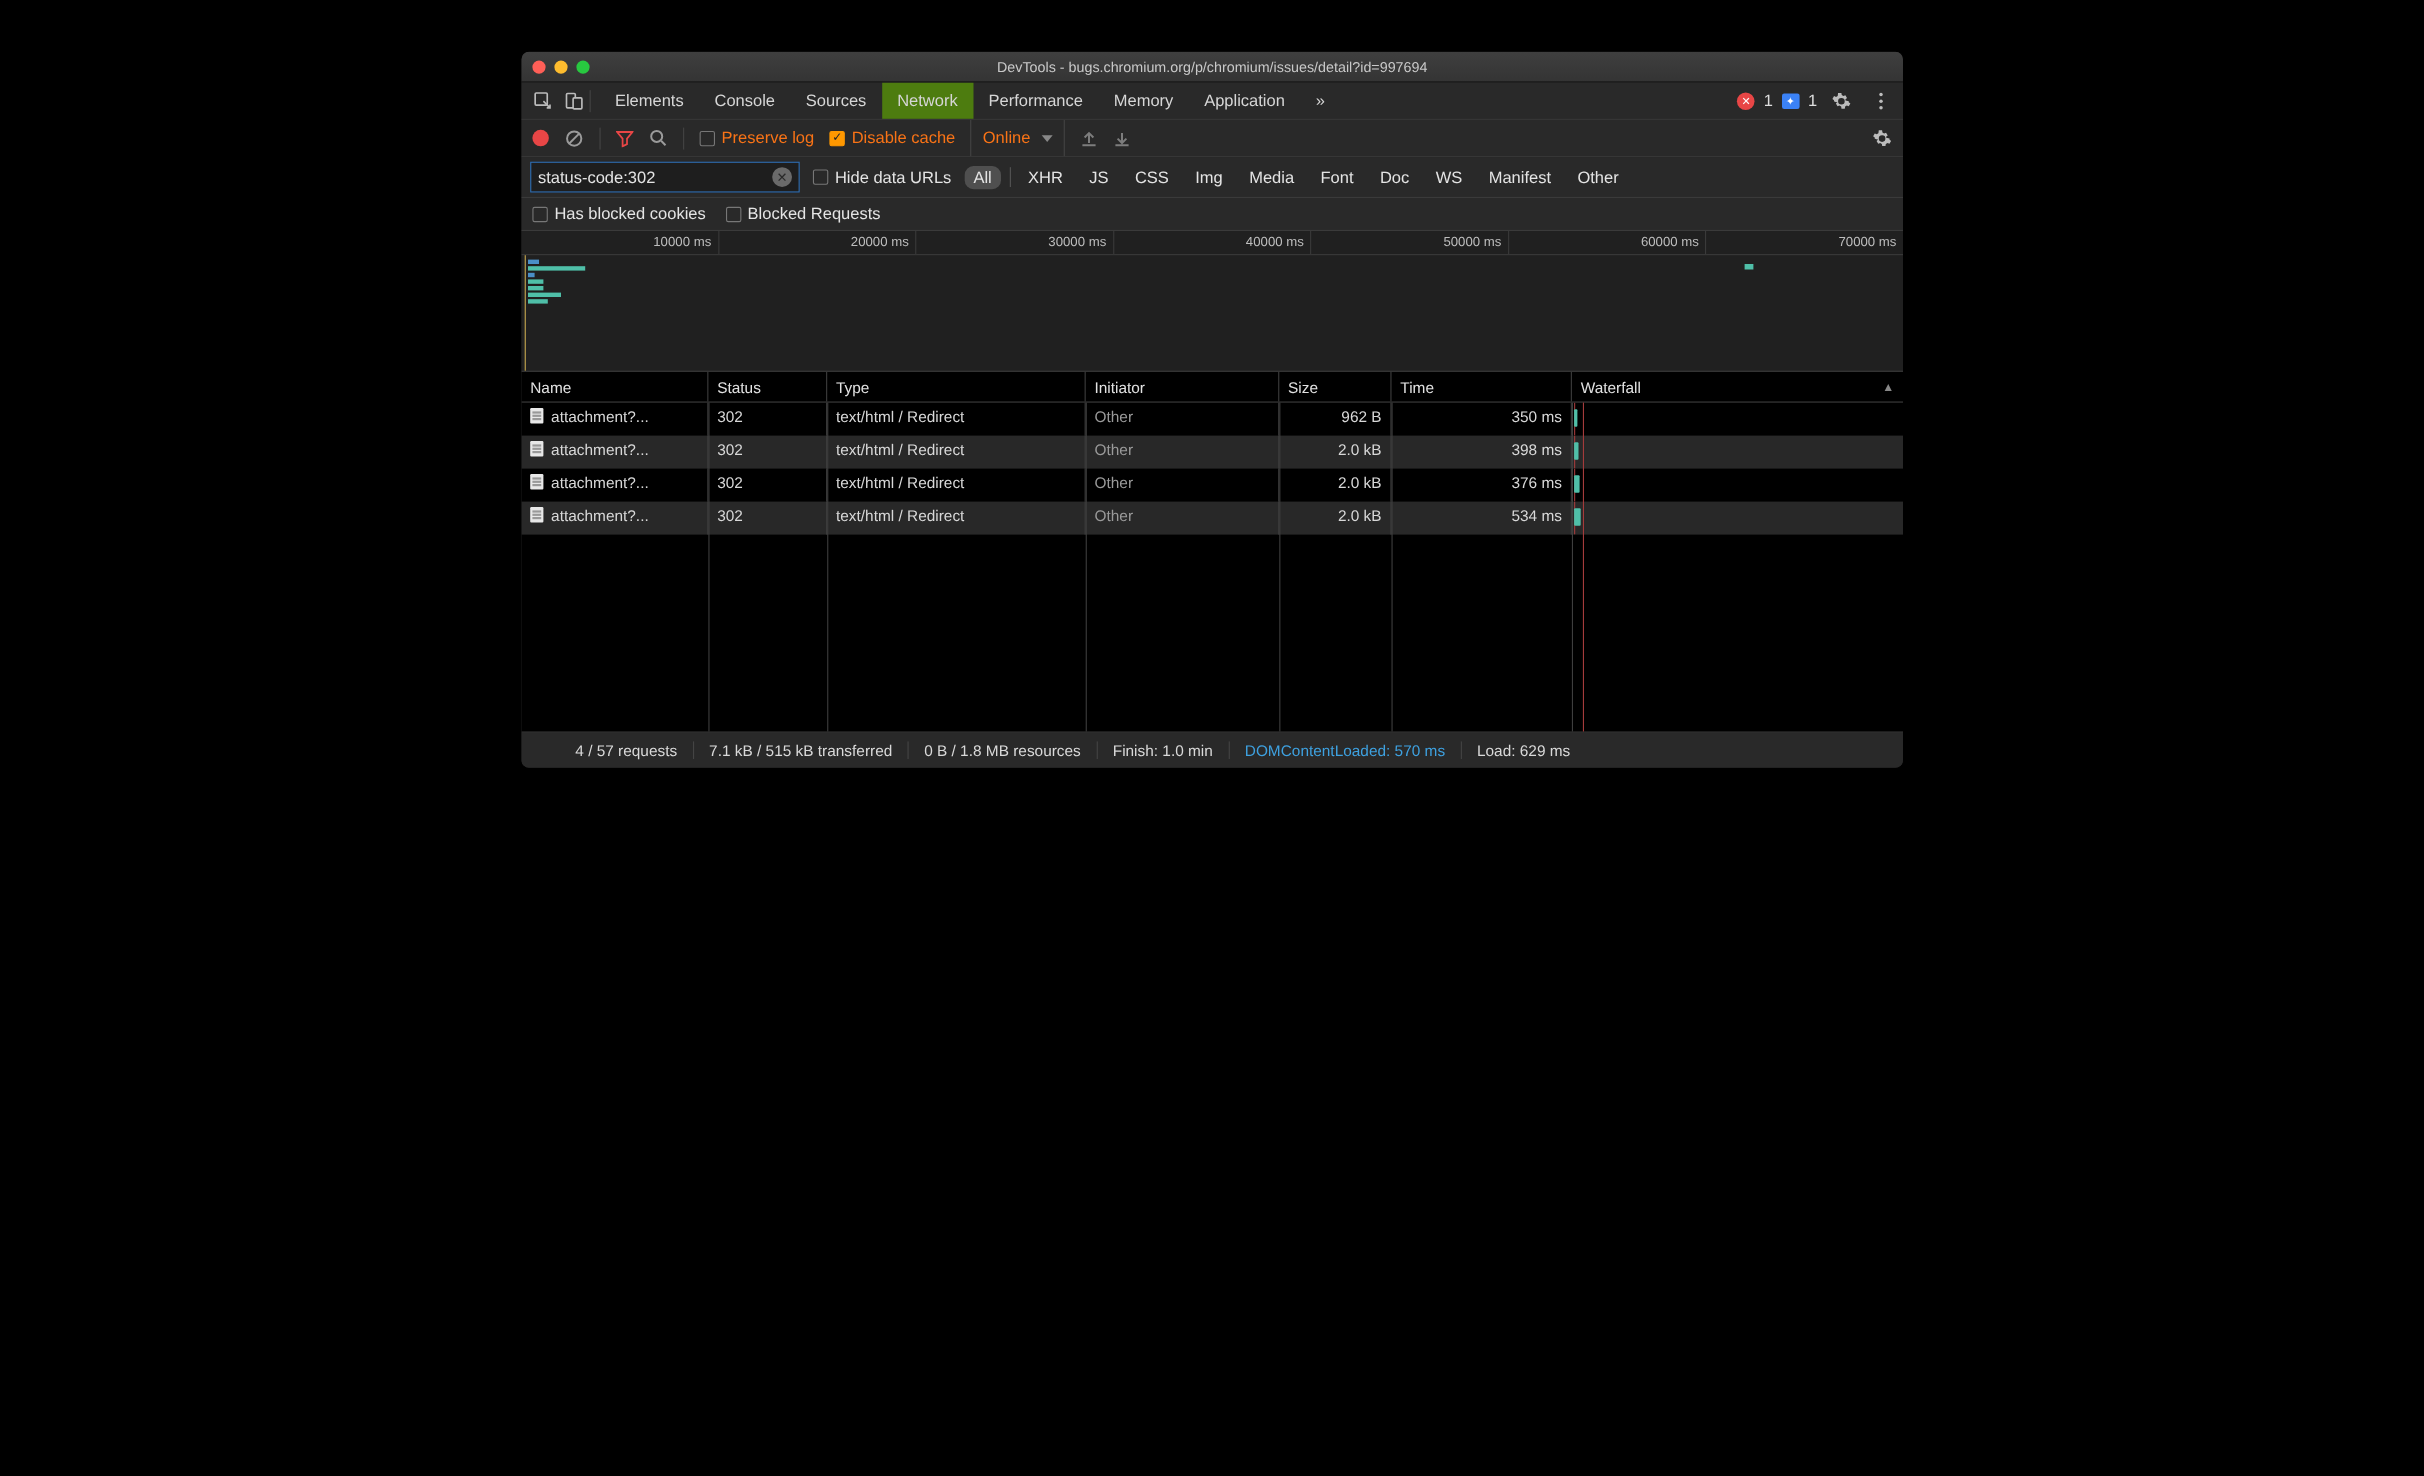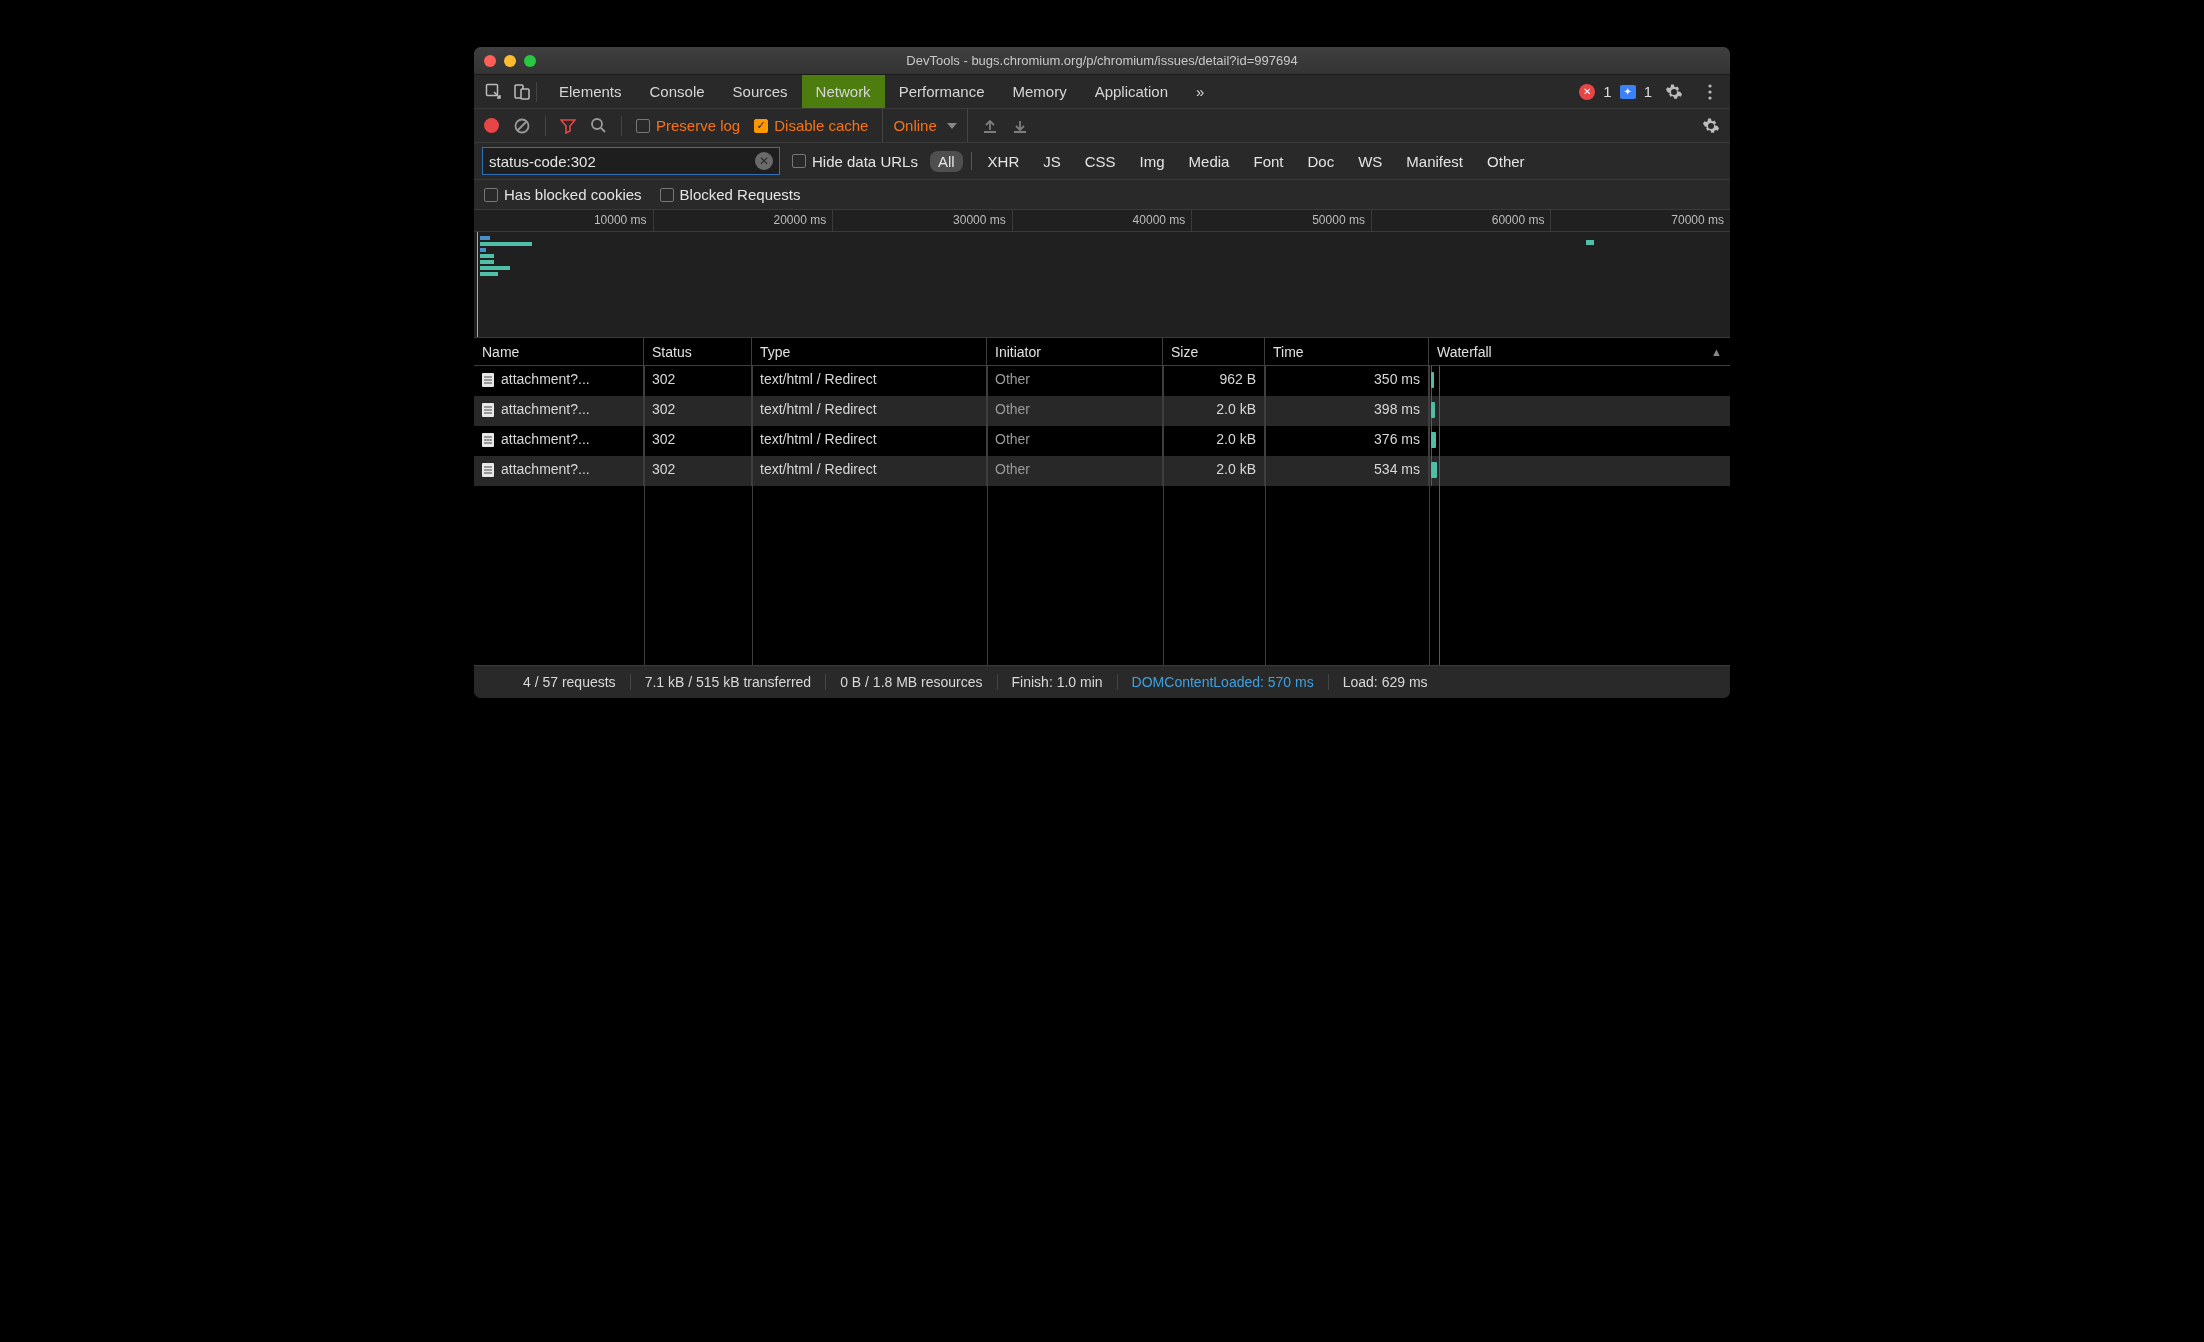--- a/index.html
+++ b/index.html
@@ -57,21 +57,21 @@
   .chk.on { background:#ff9800; border-color:#ff9800; }
   .chk.on::after { content:"✓"; font-size:11px; color:#242424; line-height:1; }
   .lbl { display:flex; align-items:center; gap:6px; cursor:pointer; }
   .throttle { display:flex; align-items:center; gap:10px; padding:0 10px; border-left:1px solid #444; border-right:1px solid #444; height:100%; }
   .tri { width:0; height:0; border-left:5px solid transparent; border-right:5px solid transparent; border-top:6px solid #888; }
   .gear { margin-left:auto; }
   .filterbar {
     display:flex; align-items:center; background:#292929; padding:4px 8px; gap:12px;
     border-bottom:1px solid #3a3a3a; flex-wrap:wrap; color:#e4e4e4; font-size:15px;
   }
-  .filter-input-wrap { display:flex; align-items:center; border:1px solid #2f6fb5; background:#1e1e1e; height:28px; padding:0 6px; width:298px; }
+  .filter-input-wrap { display:flex; align-items:center; border:1px solid #2f6fb5; background:#1e1e1e; height:28px; padding:0 6px; width:245px; }
   .filter-input { flex:1; background:transparent; border:none; outline:none; color:#e4e4e4; font-size:15px; }
   .clear-btn { width:18px; height:18px; border-radius:50%; background:#6a6a6a; color:#2a2a2a; display:flex; align-items:center; justify-content:center; font-size:12px; cursor:pointer; }
   .type-pill { padding:2px 8px; border-radius:8px; cursor:pointer; }
   .type-pill.active { background:#4f4f4f; }
   .filterbar2 {
     display:flex; align-items:center; gap:18px; background:#292929; padding:6px 10px;
     border-bottom:1px solid #3a3a3a; color:#e4e4e4; font-size:15px;
   }
   .overview {
     height:128px; background:#202020; border-bottom:1px solid #3a3a3a; position:relative;
@@ -92,21 +92,21 @@
   .row { display:flex; height:30px; font-size:14px; color:#d8d8d8; }
   .row > div { border-right:1px solid #3e3e3e; padding:5px 8px; overflow:hidden; white-space:nowrap; text-overflow:ellipsis; }
   .row:nth-child(even) { background:#282828; }
   .col-name{width:170px;}
   .col-status{width:108px;}
   .col-type{width:235px;}
   .col-init{width:176px;}
   .col-size{width:102px; text-align:right;}
   .col-time{width:164px; text-align:right;}
   .col-wf{flex:1; position:relative;}
-  .col-name-inner { display:flex; align-items:flex-end; gap:7px; }
+  .col-name-inner { display:flex; align-items:flex-start; gap:7px; }
   .file-ico { width:12px; height:14px; background:#e8e8e8; border-radius:1px; position:relative; }
   .file-ico::after { content:""; position:absolute; top:3px; left:2px; right:2px; height:1.5px; background:#999; box-shadow:0 3px 0 #999, 0 6px 0 #999; }
   .dim { color:#9a9a9a; }
   .wf-mark { position:absolute; left:2px; top:6px; width:3px; height:16px; background:#4fbfa8; border-radius:1px; }
   .wf-domline { position:absolute; left:2px; top:0; bottom:0; width:1px; background:#a43b3b; }
   .sort-ind { margin-left:auto; color:#888; font-size:11px; }
   .statusbar {
     display:flex; align-items:center; height:32px; background:#292929;
     color:#d9d9d9; font-size:14px; padding:0 14px; gap:0;
   }

